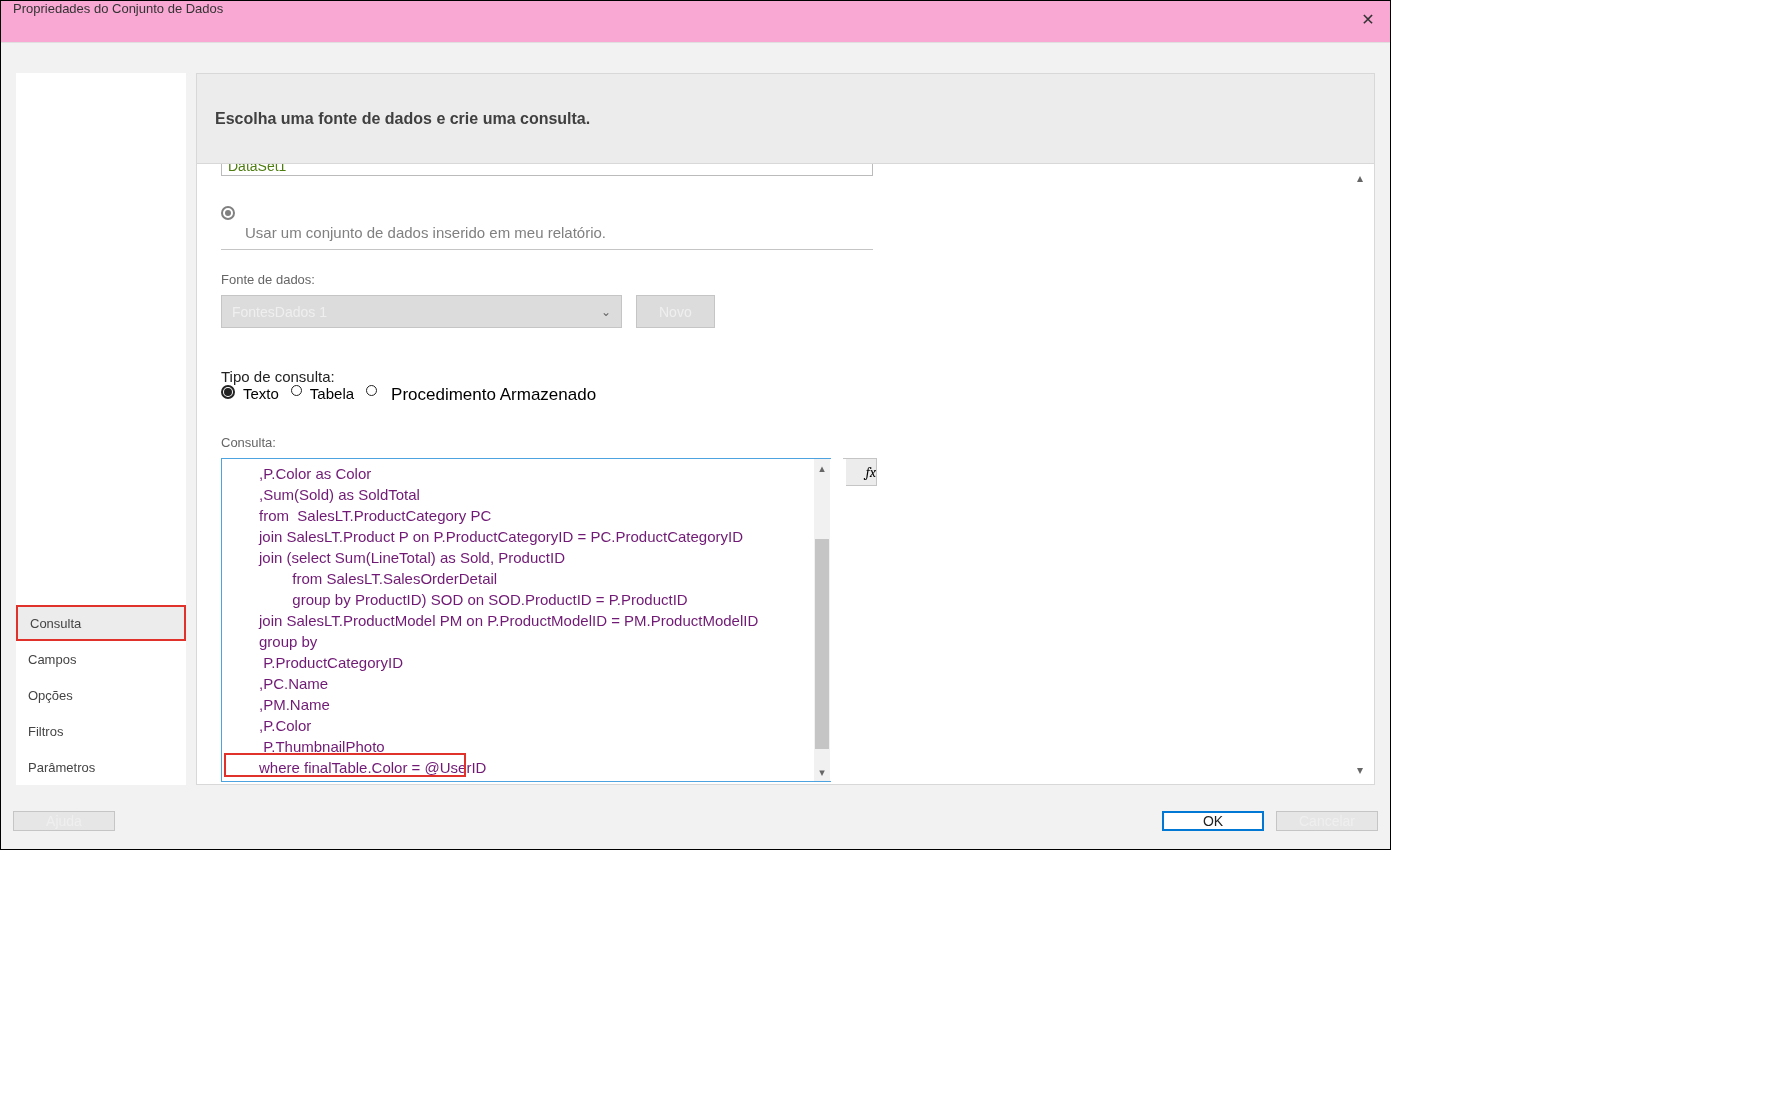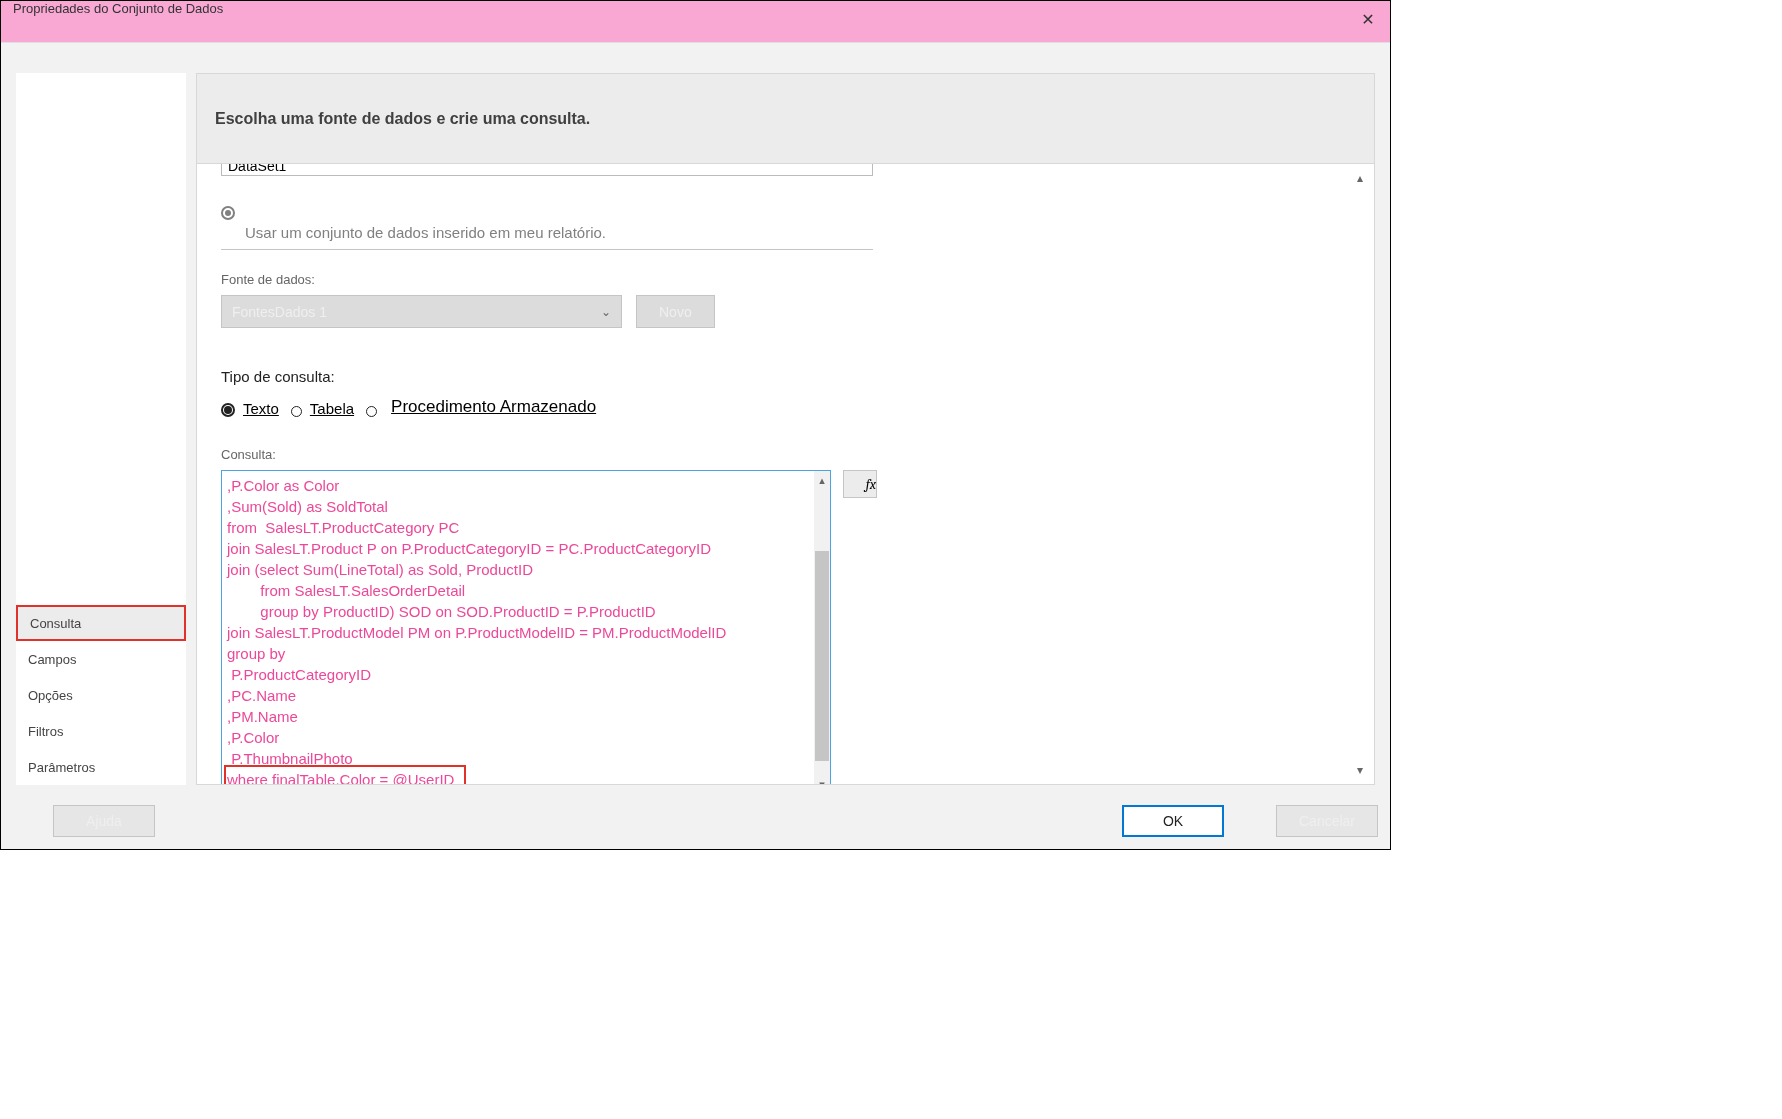--- a/index.html
+++ b/index.html
@@ -115,21 +115,21 @@
     .main-scroll-indicator.bottom { bottom: 6px; top: auto; }
     .cutoff-input {
       width: 652px;
       height: 12px;
       border: 1px solid #bbb;
       border-top: none;
       font-size: 14px;
       padding-left: 6px;
       overflow: hidden;
       line-height: 4px;
-      color: #000000;
+      color: #4d7c0f;
     }
     .radio-row {
       display: flex;
       align-items: center;
       margin-top: 8px;
       font-size: 15px;
       color: #222;
     }
     .radio-outer-disabled {
       width: 14px; height: 14px;
@@ -188,25 +188,24 @@
       align-items: center;
       justify-content: center;
     }
     .section-label-strong {
       font-size: 15px;
       color: #222;
       margin-top: 40px;
     }
     .query-type-row {
       display: flex;
-      align-items: flex-end;
+      align-items: flex-start;
       gap: 8px;
-      margin-top: 12px;
+      margin-top: 0;
       font-size: 15px;
-      text-decoration: underline;
     }
     .radio-outer {
       width: 14px; height: 14px;
       border: 2px solid #222;
       border-radius: 50%;
       position: relative;
     }
     .radio-outer.checked .dot {
       width: 8px; height: 8px; background:#222;
       border-radius:50%; position:absolute; left:1px; top:1px;
@@ -228,24 +227,25 @@
     }
     .query-text {
       width: calc(100% - 16px);
       height: 100%;
       border: none;
       resize: none;
       padding: 4px 26px 4px 5px;
       font-family: "Segoe UI", Arial, sans-serif;
       font-size: 15px;
       line-height: 21px;
-      color: #ec4899;
+      color: #701a75;
       white-space: pre;
       overflow: hidden;
       outline: none;
+      margin-left: 32px;
     }
     .query-scrollbar {
       position: absolute;
       right: 0; top: 0;
       width: 16px; height: 100%;
       background: #f1f1f1;
       display: flex;
       flex-direction: column;
       align-items: center;
     }
@@ -282,31 +282,30 @@
     .footer {
       height: 56px;
       background: #f2f2f2;
       display: flex;
       align-items: center;
       padding: 0 12px;
       gap: 12px;
     }
     .footer-spacer { flex: 1; }
     .btn {
-      height: 32px;
+      height: 20px;
       min-width: 102px;
       border: 1px solid #c5c5c5;
       background: #e6e6e6;
       font-size: 14px;
       color: #222;
       display: inline-flex;
       align-items: center;
       justify-content: center;
       cursor: pointer;
-      margin-left: 40px;
     }
     .btn.primary {
       border: 2px solid #0078d4;
       background: #fff;
     }
     .btn.ghost {
       color: #efefef;
       background: #e6e6e6;
     }
   </style>

